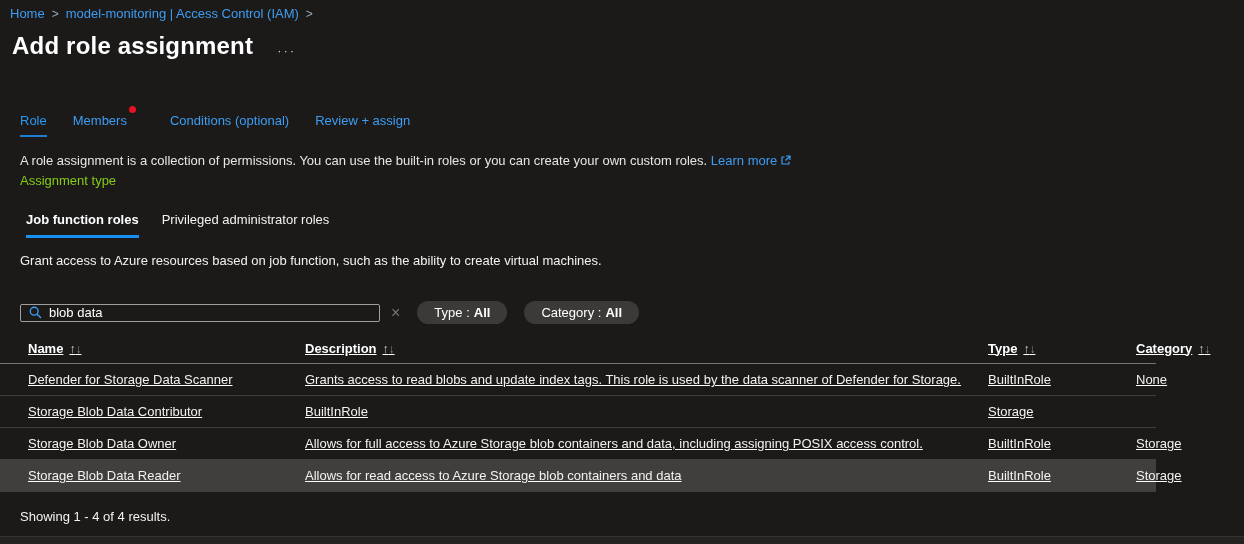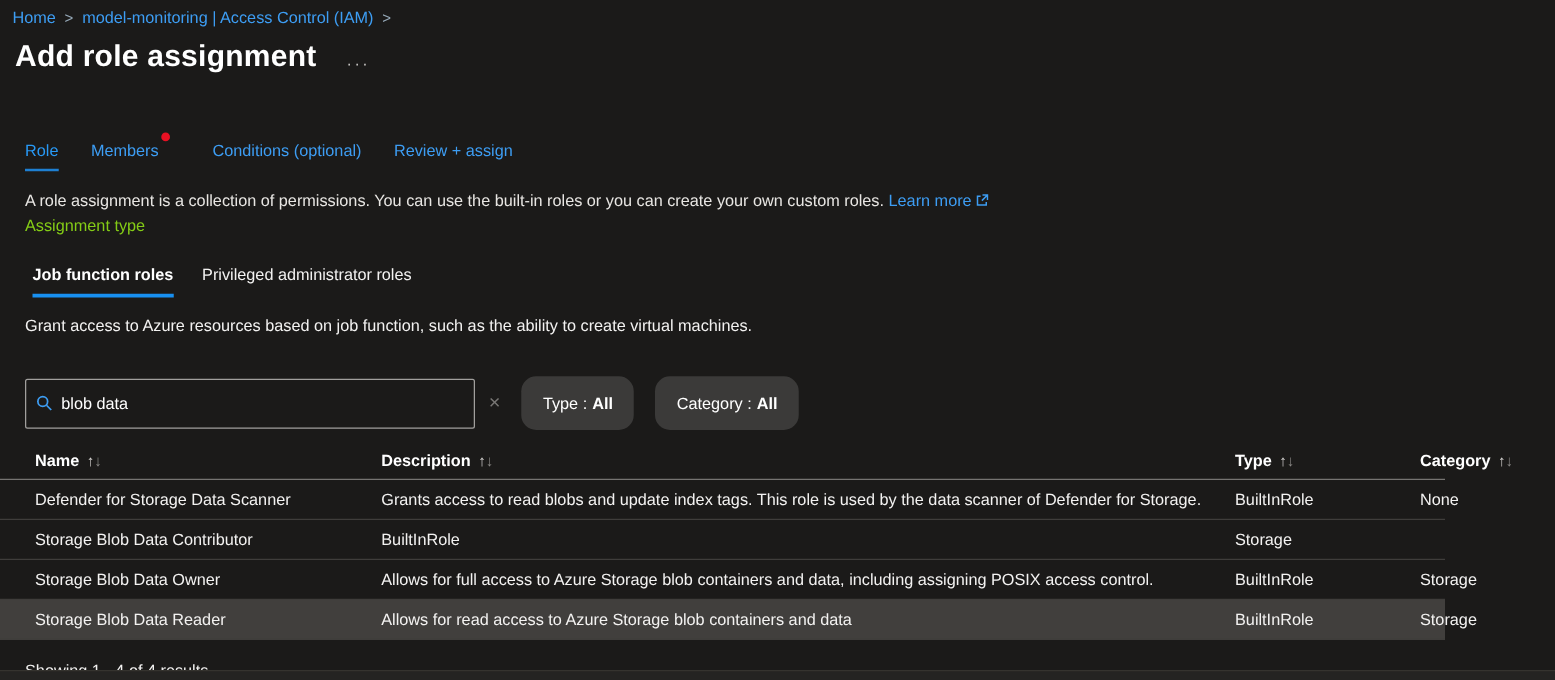--- a/index.html
+++ b/index.html
@@ -31,28 +31,28 @@
   .link { color:#3d9df3; cursor:pointer; }
   .ext-icon { display:inline-block; vertical-align:-1px; margin-left:3px; }
   .assignment-type { margin:4px 0 0 20px; color:#84cc16; }
   
   .subtabs { margin:24px 0 0 26px; display:flex; }
   .subtab { color:#f3f2f1; cursor:pointer; padding-bottom:8px; margin-right:23px; }
   .subtab.active { font-weight:700; color:#ffffff; border-bottom:3px solid #1890f1; }
   .grant-text { margin:15px 0 0 20px; color:#f3f2f1; }
   
   .search-row { margin:33px 0 0 20px; display:flex; align-items:center; }
-  .search-box { width:360px; height:40px; border:1px solid #a19f9d; border-radius:2px; display:flex; align-items:center; padding:0 8px; background:#1b1a19; }
+  .search-box { width:360px; height:18px; border:1px solid #a19f9d; border-radius:2px; display:flex; align-items:center; padding:0 8px; background:#1b1a19; }
   .search-box svg { flex:0 0 auto; margin-right:7px; }
   .search-box input { flex:1; background:transparent; border:none; outline:none; color:#ffffff; font-family:"Liberation Sans",sans-serif; font-size:13px; }
   .clear-btn { margin-left:11px; color:#797775; font-size:16px; cursor:pointer; line-height:1; }
-  .pill { background:#3b3a39; border-radius:12px; padding:14px 17px; margin-left:17px; cursor:pointer; white-space:nowrap; }
+  .pill { background:#3b3a39; border-radius:12px; padding:4px 17px; margin-left:17px; cursor:pointer; white-space:nowrap; }
   .pill .pill-value { font-weight:700; margin-left:4px; }
   
-  .table { margin-top:9px; width:1156px; }
+  .table { margin-top:9px; width:1156px;text-decoration:underline; }
   .trow { display:grid; grid-template-columns:305px 683px 148px 1fr; align-items:center; }
   .thead { height:31px; border-bottom:1px solid #767472; font-weight:700; }
   .cell-first { padding-left:28px; }
   .sort { font-weight:400; font-size:12px; margin-left:6px; }
   .sort .up { color:#d2d0ce; }
   .sort .dn { color:#8a8886; }
   .row { height:32px; border-bottom:1px solid #3f3d3b; cursor:pointer; color:#f3f2f1; }
   .row.selected { background:#413f3d; }
   
   .footer-text { margin:17px 10px 0 20px; color:#f3f2f1; }

